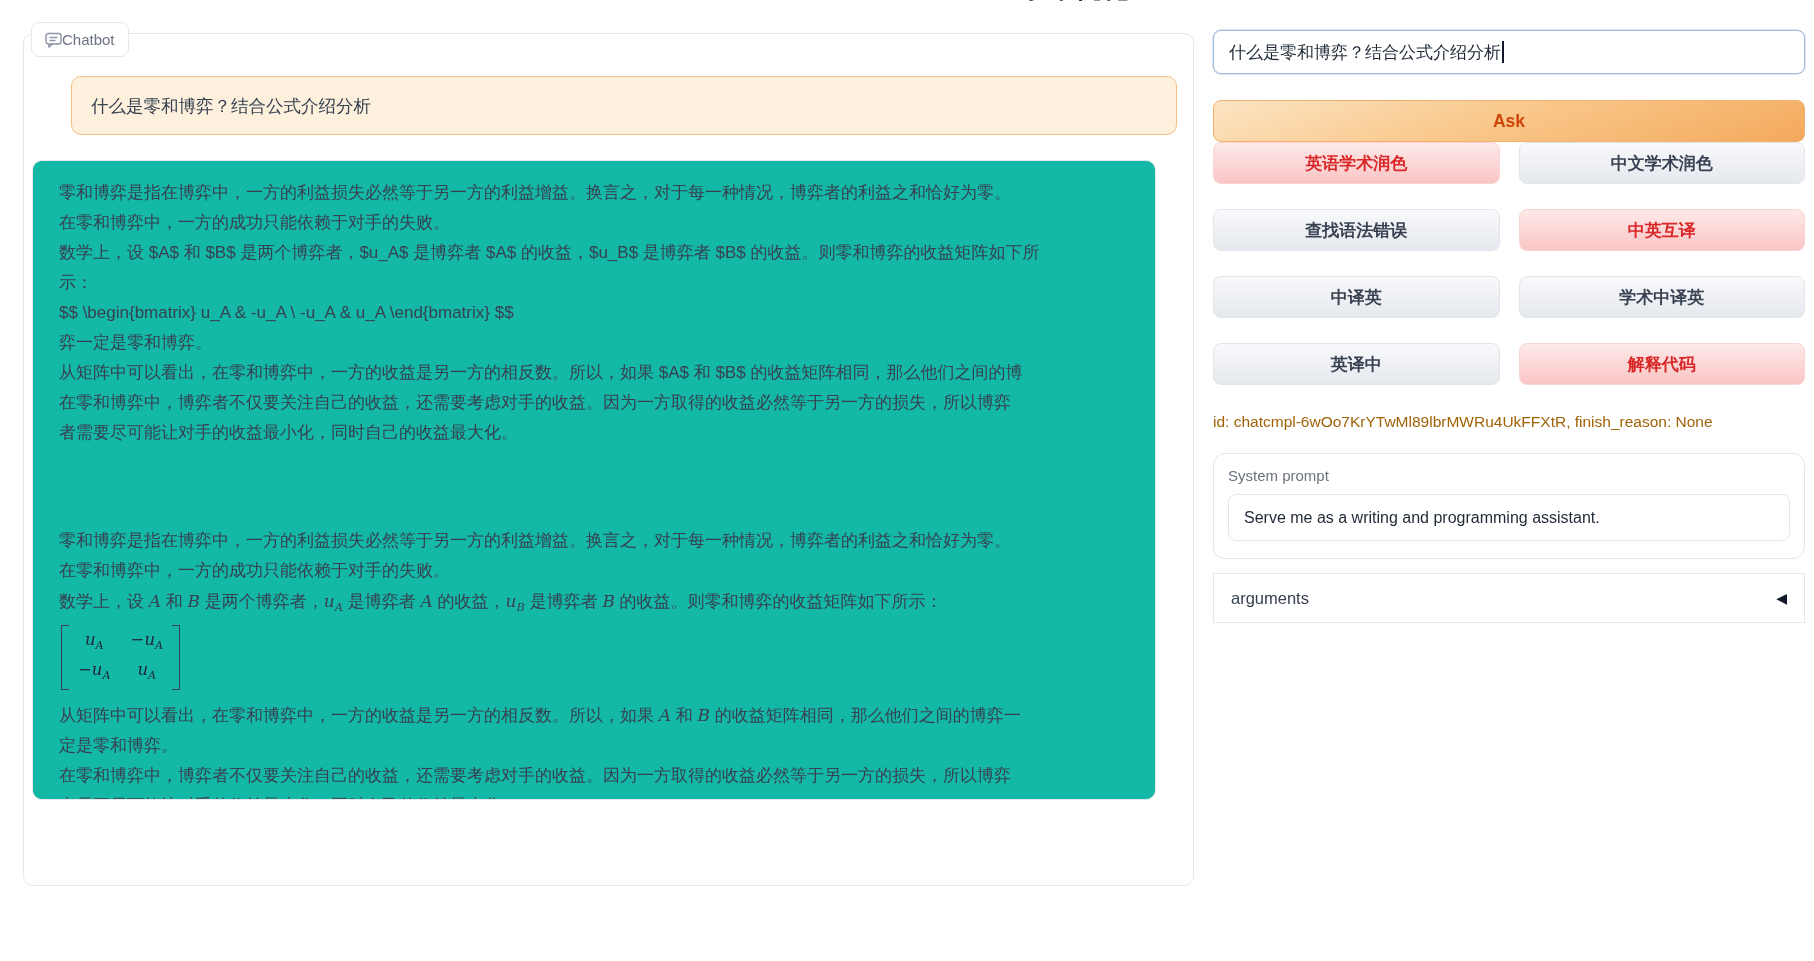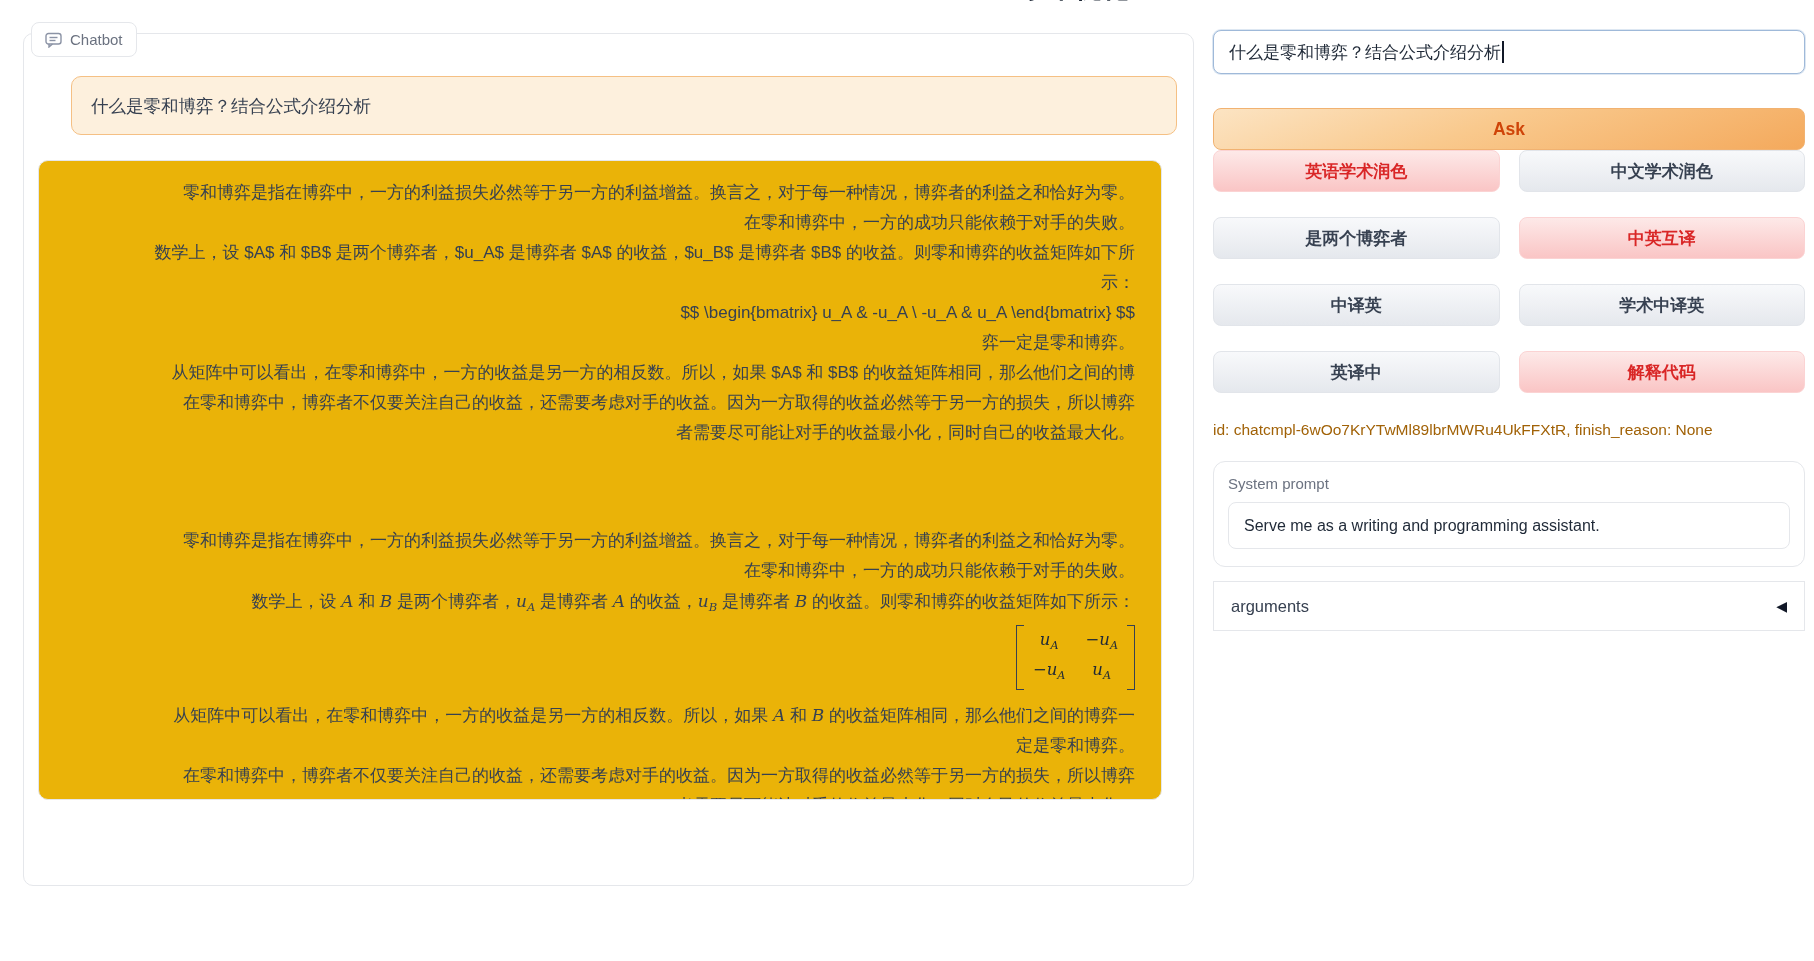--- a/index.html
+++ b/index.html
@@ -7,31 +7,31 @@
     font-family:"Liberation Sans", sans-serif; color:#374151; }
 
   
   .title-clip { position:absolute; top:0; left:0; width:1814px; height:9px; overflow:hidden; }
   .title-clip h1 { position:absolute; left:898px; top:-30px; font-size:27px; font-weight:700; color:#1f2937; white-space:nowrap; }
 
   
   .chat-panel { position:absolute; left:23px; top:33px; width:1171px; height:853px;
     background:#fff; border:1px solid #e5e7eb; border-radius:10px; }
   .chat-label { position:absolute; left:7px; top:-12px; height:35px; padding:0 13px;
-    background:#fff; border:1px solid #e5e7eb; border-radius:8px; display:flex; align-items:center; gap:8px;
+    background:#fff; border:1px solid #e5e7eb; border-radius:8px; display:flex; align-items:center; 
     font-size:15px; color:#6b7280; }
   .chat-label svg { display:block; }
 
   .user-msg { position:absolute; left:47px; top:42px; right:16px; height:59px;
     background:#fdf0dd; border:1px solid #f5c084; border-radius:10px;
     display:flex; align-items:center; padding:0 19px; font-size:17.5px; color:#374151; }
 
-  .bot-msg { position:absolute; left:14px; top:126px; width:1124px; height:640px;
-    background:#eab308; border:1px solid #e5e7eb; border-radius:10px;
-    padding:17px 26px; font-size:17px; line-height:30px; color:#374151; overflow:hidden;text-align:right; }
+  .bot-msg { position:absolute; left:8px; top:126px; width:1124px; height:640px;
+    background:#14b8a6; border:1px solid #e5e7eb; border-radius:10px;
+    padding:17px 26px; font-size:17px; line-height:30px; color:#374151; overflow:hidden; }
   .bot-msg p { margin:0; }
   .rendered-block { margin-top:78px; }
   .mvar { font-family:"DejaVu Serif", serif; font-style:italic; }
   .mvar sub { font-size:0.68em; font-style:italic; }
 
   .matrix { display:inline-flex; align-items:stretch; margin:3px 0 2px 2px; line-height:22px;
     font-size:16.5px; color:#1f2937; }
   .bracket { width:8px; }
   .bl { border:1.7px solid #374151; border-right:none; margin-right:5px; }
   .br { border:1.7px solid #374151; border-left:none; margin-left:5px; }
@@ -39,21 +39,21 @@
     justify-items:center; align-items:center; padding:3px 4px; }
 
   
   .right-col { position:absolute; left:1213px; top:0; width:592px; }
 
   .query-input { margin-top:30px; height:44px; width:100%; background:#fff;
     border:1px solid #9fb9d9; border-radius:8px; box-shadow:0 0 0 1px rgba(159,185,217,.35);
     display:flex; align-items:center; padding:0 15px; font-size:17px; color:#1f2937; }
   .caret { width:1.5px; height:22px; background:#111827; margin-left:1px; }
 
-  .ask-btn { margin-top:34px; height:42px; width:100%; border:1px solid #f1b271; border-radius:8px;
+  .ask-btn { margin-top:26px; height:42px; width:100%; border:1px solid #f1b271; border-radius:8px;
     background:linear-gradient(160deg,#fce4c3 0%,#f9c98d 45%,#f4a95c 100%);
     color:#cf4408; font-weight:700; font-size:17.5px; font-family:"Liberation Sans",sans-serif;
     display:flex; align-items:center; justify-content:center; cursor:pointer; }
 
   .btn-grid { display:grid; grid-template-columns:1fr 1fr; column-gap:19px; row-gap:25px; }
   .fn-btn { height:42px; border-radius:8px; font-weight:700; font-size:17px;
     font-family:"Liberation Sans",sans-serif; display:flex; align-items:center; justify-content:center;
     cursor:pointer; border:1px solid #e2e5ea; }
   .fn-btn[data-variant="gray"] { background:linear-gradient(180deg,#f8f9fb,#e5e8ed); color:#374151; }
   .fn-btn[data-variant="pink"] { background:linear-gradient(180deg,#fde9e8,#fac5c5); border-color:#fbd3d3; color:#d92626; }
@@ -135,21 +135,21 @@
   <div class="query-input" role="textbox">
     <span>什么是零和博弈？结合公式介绍分析</span>
     <span class="caret"></span>
   </div>
 
   <button class="ask-btn">Ask</button>
 
   <div class="btn-grid">
     <button class="fn-btn" data-variant="pink">英语学术润色</button>
     <button class="fn-btn" data-variant="gray">中文学术润色</button>
-    <button class="fn-btn" data-variant="gray">是两个博弈者</button>
+    <button class="fn-btn" data-variant="gray">查找语法错误</button>
     <button class="fn-btn" data-variant="pink">中英互译</button>
     <button class="fn-btn" data-variant="gray">中译英</button>
     <button class="fn-btn" data-variant="gray">学术中译英</button>
     <button class="fn-btn" data-variant="gray">英译中</button>
     <button class="fn-btn" data-variant="pink">解释代码</button>
   </div>
 
   <div class="status-line">id: chatcmpl-6wOo7KrYTwMl89lbrMWRu4UkFFXtR, finish_reason: None</div>
 
   <div class="sys-card">

